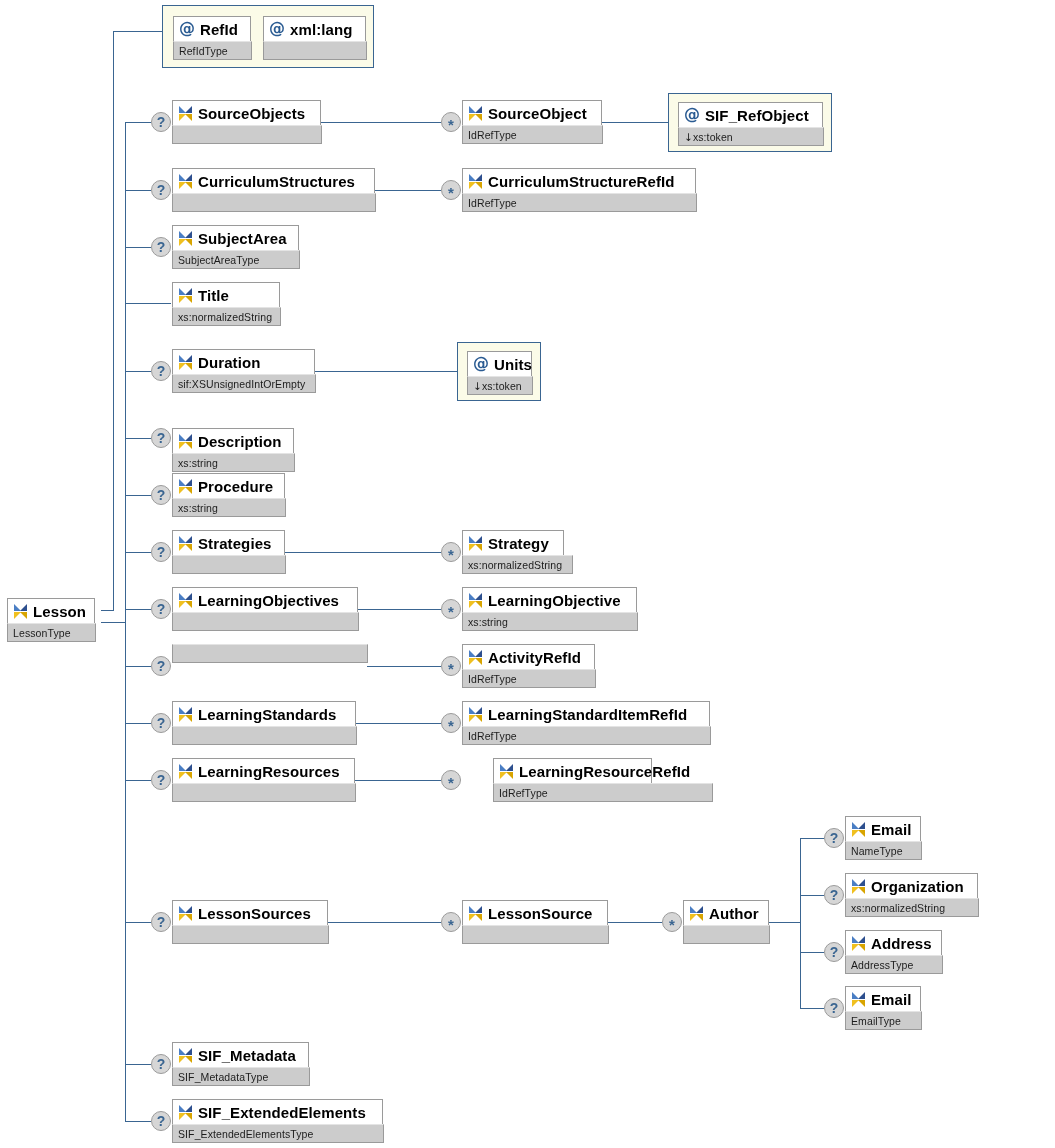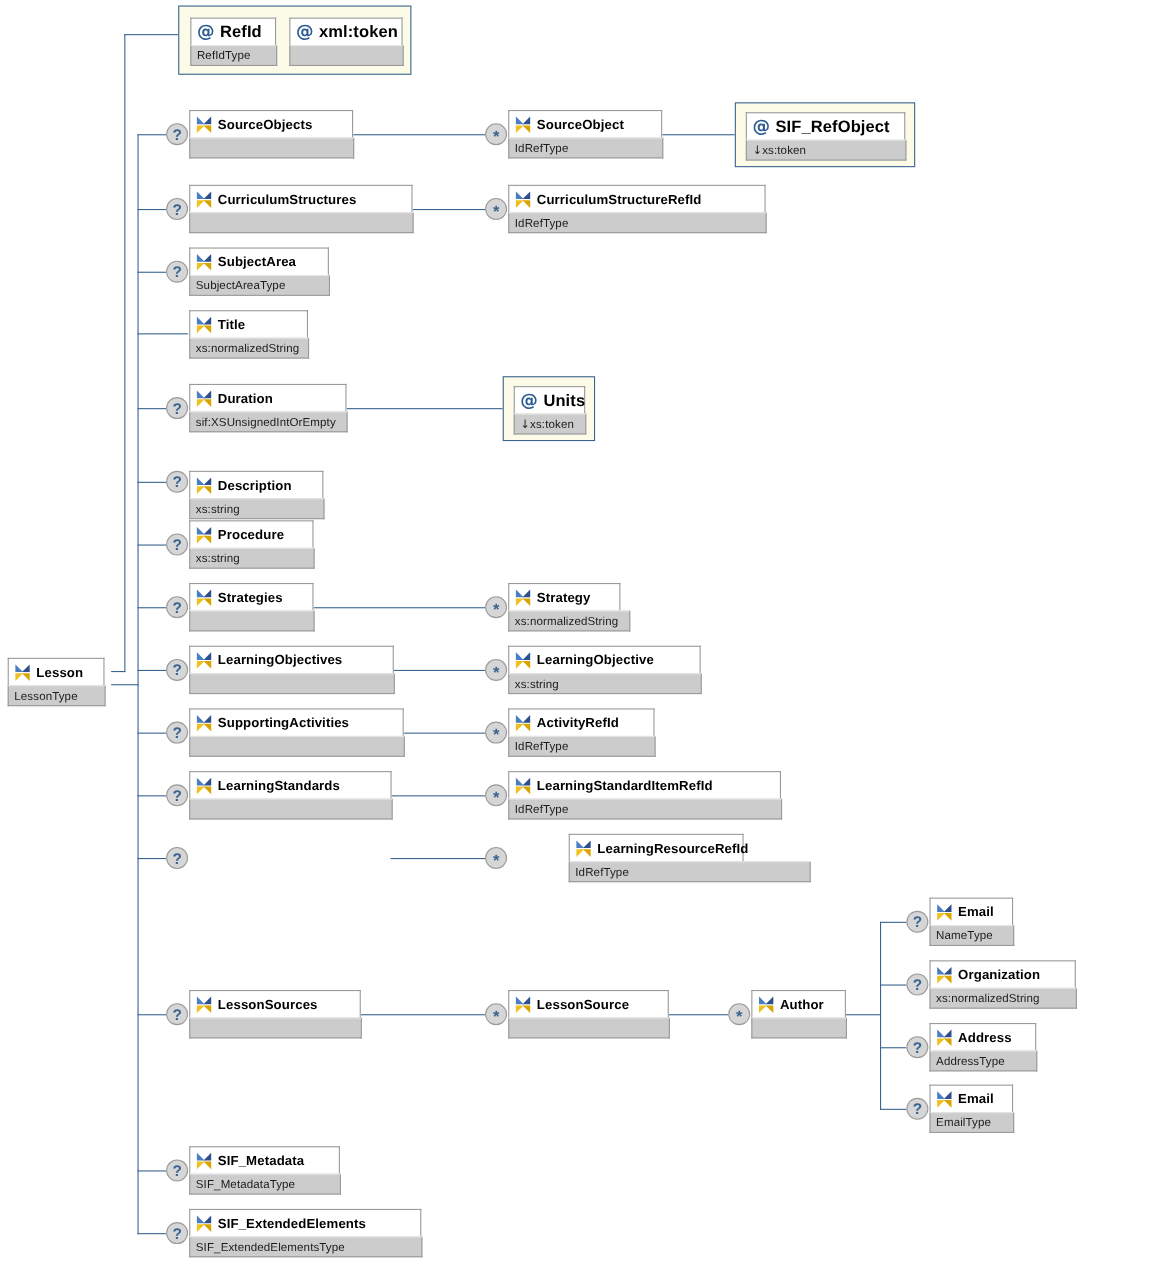--- a/index.html
+++ b/index.html
@@ -18,21 +18,21 @@
     border:1px solid #9a9a9a;border-bottom:none;
     height:25px;display:flex;align-items:center;padding:0 7px 0 5px;
     white-space:nowrap;
   }
   .node .type{
     position:relative;box-sizing:border-box;background:#cccccc;
     border:1px solid #9a9a9a;border-top:1px solid #e4e4e4;
     height:19px;display:flex;align-items:center;padding:0 6px 0 5px;
     font-size:10.5px;color:#1c1c1c;white-space:nowrap;letter-spacing:.1px;
   }
-  .node .lbl{font-size:12px;font-weight:bold;color:#000;letter-spacing:.1px;}
+  .node .lbl{font-size:15px;font-weight:bold;color:#000;letter-spacing:.1px;}
   .node.attr .lbl{font-size:15px;}
 
   
   .ic{position:relative;width:15px;height:15px;flex:0 0 15px;margin-right:5px;}
   .ic i{position:absolute;width:0;height:0;}
   .ic .q1{top:0;left:7px;border-left:7px solid transparent;border-bottom:7px solid #2d4f8e;}
   .ic .q2{top:0;left:1px;border-right:7px solid transparent;border-bottom:7px solid #4a7ec4;}
   .ic .q3{top:8px;left:1px;border-right:7px solid transparent;border-top:7px solid #f0c020;}
   .ic .q4{top:8px;left:7px;border-left:7px solid transparent;border-top:7px solid #d8a400;}
 
@@ -132,21 +132,21 @@
         <span class="icat">@</span>
         <span class="lbl">RefId</span>
       </div>
       <div class="type" style="width:79px;">
         <span>RefIdType</span>
       </div>
     </div>
     <div class="node attr" style="left:100px;top:10px;width:103px;">
       <div class="title">
         <span class="icat">@</span>
-        <span class="lbl">xml:token</span>
+        <span class="lbl">xml:lang</span>
       </div>
       <div class="type" style="width:104px;">
         <span></span>
       </div>
     </div>
   </div>
 
   <div class="mark opt" style="left:151px;top:112px;">?</div>
   <div class="node" style="left:172px;top:100px;width:149px;">
     <div class="title">
@@ -375,29 +375,20 @@
         </span>
       <span class="lbl">LearningObjective</span>
     </div>
     <div class="type" style="width:176px;">
       <span>xs:string</span>
     </div>
   </div>
 
   <div class="mark opt" style="left:151px;top:656px;">?</div>
   <div class="node" style="left:172px;top:644px;width:195px;">
-    <div class="title">
-      <span class="ic">
-          <i class="q1"></i>
-          <i class="q2"></i>
-          <i class="q3"></i>
-          <i class="q4"></i>
-        </span>
-      <span class="lbl">SupportingActivities</span>
-    </div>
     <div class="type" style="width:196px;">
       <span></span>
     </div>
   </div>
 
   <div class="mark rep" style="left:441px;top:656px;">*</div>
   <div class="node" style="left:462px;top:644px;width:133px;text-align:right;">
     <div class="title">
       <span class="ic">
           <i class="q1"></i>
@@ -438,23 +429,37 @@
           <i class="q4"></i>
         </span>
       <span class="lbl">LearningStandardItemRefId</span>
     </div>
     <div class="type" style="width:249px;">
       <span>IdRefType</span>
     </div>
   </div>
 
   <div class="mark opt" style="left:151px;top:770px;">?</div>
+  <div class="node" style="left:172px;top:758px;width:183px;">
+    <div class="title">
+      <span class="ic">
+          <i class="q1"></i>
+          <i class="q2"></i>
+          <i class="q3"></i>
+          <i class="q4"></i>
+        </span>
+      <span class="lbl">LearningResources</span>
+    </div>
+    <div class="type" style="width:184px;">
+      <span></span>
+    </div>
+  </div>
 
   <div class="mark rep" style="left:441px;top:770px;">*</div>
-  <div class="node" style="left:486px;top:758px;width:190px;padding-left:31px;">
+  <div class="node" style="left:462px;top:758px;width:190px;padding-left:31px;">
     <div class="title">
       <span class="ic">
           <i class="q1"></i>
           <i class="q2"></i>
           <i class="q3"></i>
           <i class="q4"></i>
         </span>
       <span class="lbl">LearningResourceRefId</span>
     </div>
     <div class="type" style="width:220px;">

